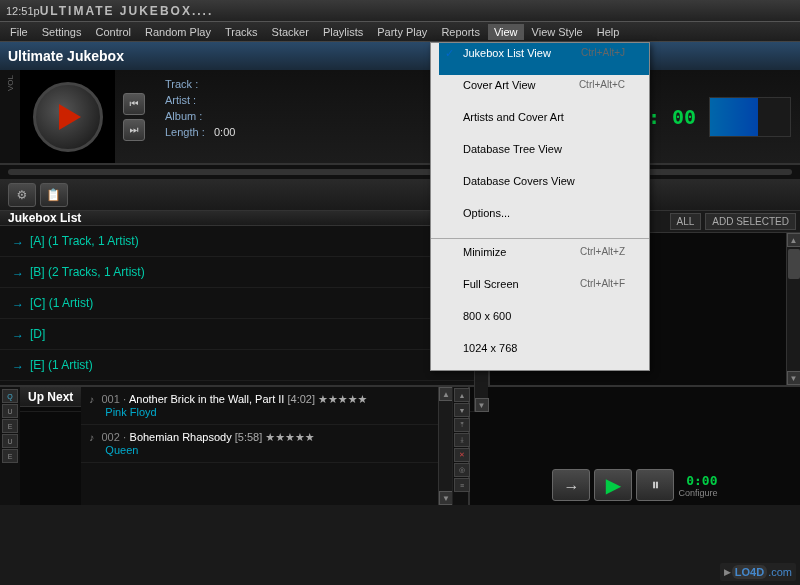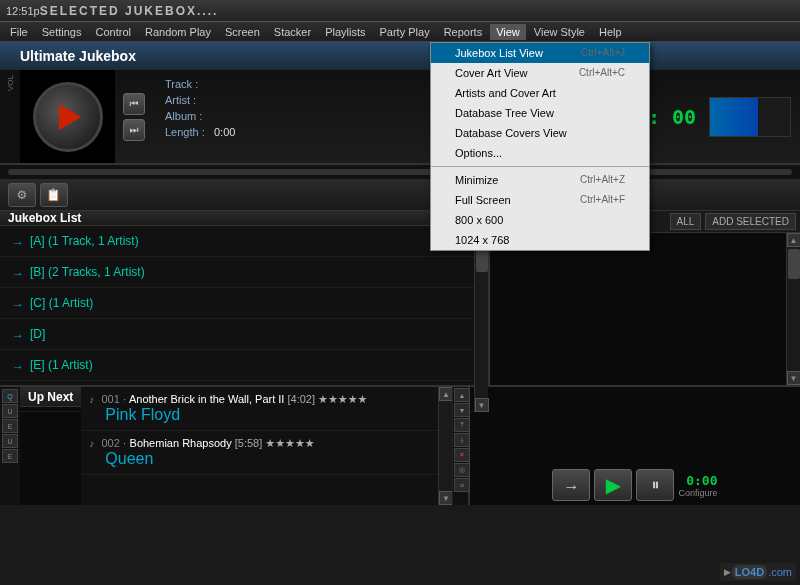--- a/index.html
+++ b/index.html
@@ -52,26 +52,27 @@
       position: absolute;
       top: 20px;
       left: 430px;
       background: #e8e8e8;
       border: 1px solid #888;
       min-width: 220px;
       z-index: 1000;
       box-shadow: 2px 2px 6px rgba(0,0,0,0.5);
     }
     .dropdown-item {
-      padding: 4px 24px 4px 24px;
+      padding: 4px 24px 16px 24px;
       color: #000;
       font-size: 11px;
       cursor: pointer;
       position: relative;
       white-space: nowrap;
+      margin-left: 8px;
     }
     .dropdown-item.checked::before {
       content: '✓';
       position: absolute;
       left: 6px;
       color: #0066cc;
     }
     .dropdown-item .shortcut {
       float: right;
       color: #666;
@@ -87,21 +88,21 @@
       background: #006699;
       color: #fff;
     }
 
     
     #app-header {
       background: linear-gradient(to bottom, #2a4a6a, #1a2a3a);
       height: 28px;
       display: flex;
       align-items: center;
-      padding: 0 20px;
+      padding: 0 8px;
     }
     #app-title {
       color: #fff;
       font-size: 14px;
       font-weight: bold;
     }
 
     
     #player-area {
       background: linear-gradient(to bottom, #111, #1c1c1c);
@@ -432,21 +433,21 @@
       color: #fff;
     }
     .up-next-title .track-duration {
       color: #aaa;
     }
     .up-next-title .stars {
       color: #aaa;
     }
     .up-next-artist {
       color: #00aacc;
-      font-size: 16px;
+      font-size: 11px;
       padding-left: 16px;
     }
     .music-note {
       color: #888;
       font-size: 10px;
       margin-right: 4px;
     }
 
     
     #bottom-right-panel {
@@ -516,29 +517,29 @@
     .main-list-area {
       display: flex;
       flex: 1;
     }
   </style>
 </head>
 <body>
 
 <div id="title-bar">
   <span id="title-time">12:51p</span>
-  <span id="title-text" style="font-weight:bold;color:#bbb;letter-spacing:2px;font-size:12px;">SELECTED JUKEBOX....</span>
+  <span id="title-text" style="font-weight:bold;color:#bbb;letter-spacing:2px;font-size:12px;">ULTIMATE JUKEBOX....</span>
 </div>
 
 <div id="menu-bar">
   <span class="menu-item">File</span>
   <span class="menu-item">Settings</span>
   <span class="menu-item">Control</span>
   <span class="menu-item">Random Play</span>
-  <span class="menu-item">Screen</span>
+  <span class="menu-item">Tracks</span>
   <span class="menu-item">Stacker</span>
   <span class="menu-item">Playlists</span>
   <span class="menu-item">Party Play</span>
   <span class="menu-item">Reports</span>
   <span class="menu-item active">View</span>
   <span class="menu-item">View Style</span>
   <span class="menu-item">Help</span>
 
   <div id="dropdown-menu">
     <div class="dropdown-item highlighted checked">

